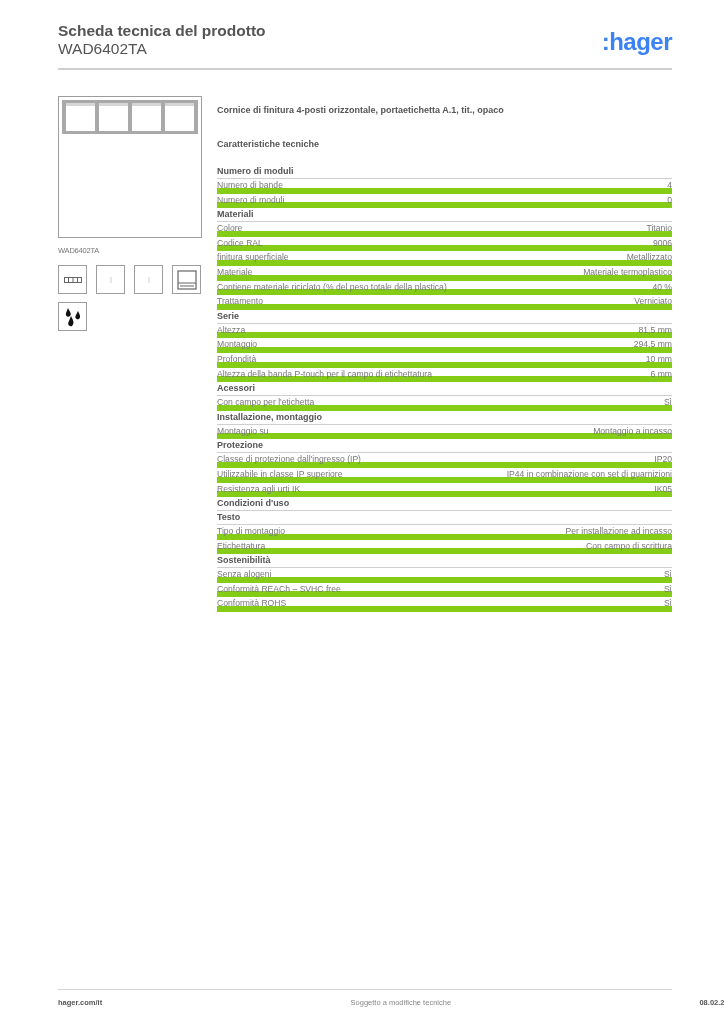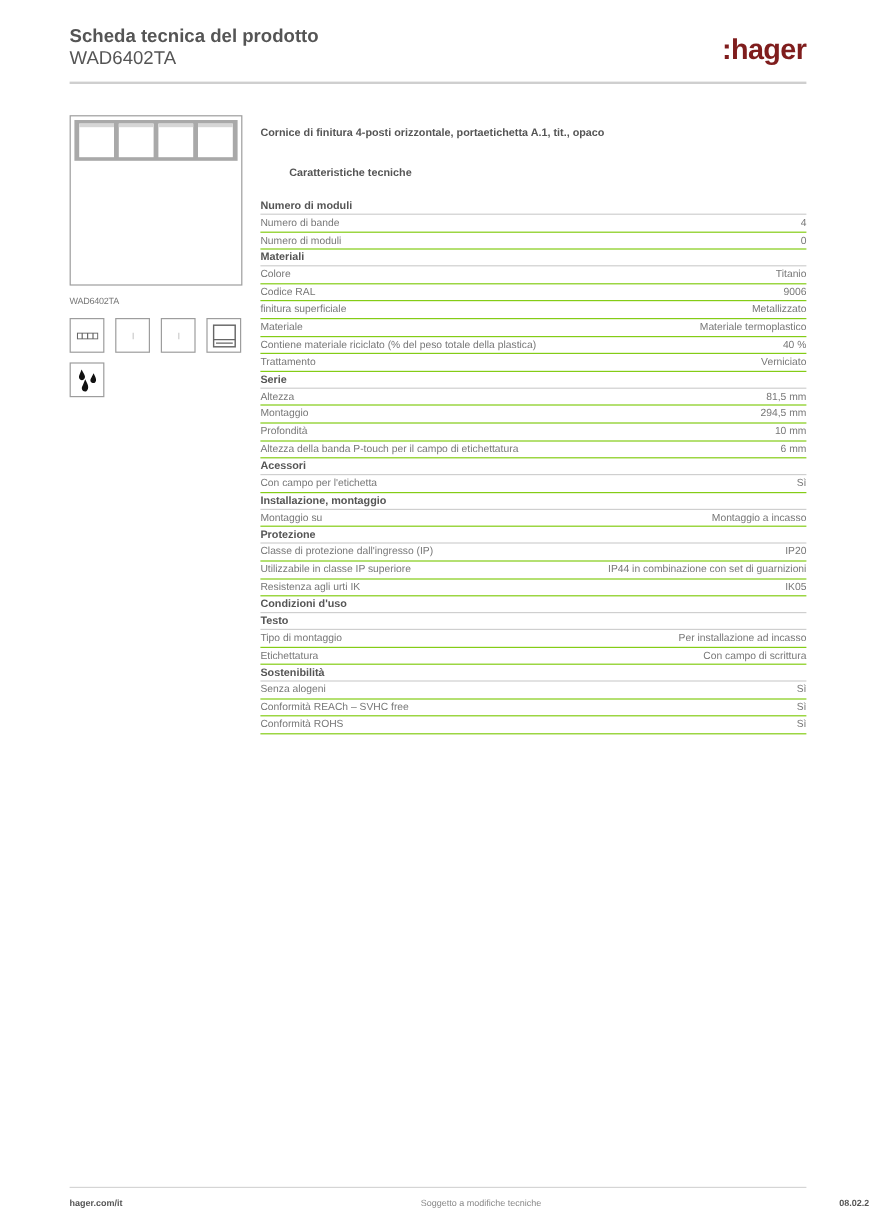--- a/index.html
+++ b/index.html
@@ -2,38 +2,38 @@
 <html><head>
   <meta charset="utf-8">
   <style>
     * { box-sizing: border-box; margin: 0; padding: 0; }
     html, body { width: 724px; height: 1024px; background: #ffffff; overflow: hidden; }
     body { font-family: "Liberation Sans", sans-serif; color: #555; position: relative; }
 
     .header { position: absolute; left: 58px; top: 22px; width: 614px; height: 48px; }
     .header-title { font-size: 15.5px; font-weight: bold; color: #555; line-height: 18px; }
     .header-subtitle { font-size: 15.5px; color: #555; line-height: 18px; }
-    .logo { position: absolute; right: 0; top: 6px; font-size: 24px; font-weight: bold; color: #7f1d1d; letter-spacing: -0.5px; }
+    .logo { position: absolute; right: 0; top: 6px; font-size: 24px; font-weight: bold; color: #3b82f6; letter-spacing: -0.5px; }
     .header-rule { position: absolute; left: 58px; top: 68px; width: 614px; height: 1.5px; background: #cfcfcf; }
 
     .left { position: absolute; left: 58px; top: 96px; width: 144px; }
     .product-image { width: 144px; height: 142px; border: 1px solid #9d9d9d; position: relative; background: #fff; }
     .frame { position: absolute; left: 3px; top: 3px; width: 136px; height: 34px; background: #a9a9a9; display: flex; justify-content: space-between; padding: 3px 4px; }
     .frame-slot { width: 29px; height: 28px; background: #fff; border-top: 3px solid #d6d6d6; }
     .image-caption { font-size: 7.5px; color: #777; margin-top: 8px; letter-spacing: -0.2px; }
     .icon-row { display: flex; gap: 9px; margin-top: 10px; }
     .icon-box { width: 29px; height: 29px; border: 1px solid #9d9d9d; display: flex; align-items: center; justify-content: center; background: #fff; }
     .icon-row2 { margin-top: 8px; }
 
     .main { position: absolute; left: 217px; top: 105px; width: 455px; }
     .product-desc { font-size: 9px; font-weight: bold; color: #555; height: 34px; }
-    .char-title { font-size: 9px; font-weight: bold; color: #555; height: 26px; margin-left: 24px; }
+    .char-title { font-size: 9px; font-weight: bold; color: #555; height: 26px; }
     .section { margin-bottom: 0; }
     .section-title { font-size: 9px; font-weight: bold; color: #555; height: 14px; line-height: 12px; border-bottom: 1.5px solid #cfcfcf; }
-    .row { display: flex; justify-content: space-between; font-size: 8.6px; color: #777; height: 14.6px; line-height: 13px; border-bottom: 1px solid #84cc16; }
+    .row { display: flex; justify-content: space-between; font-size: 8.6px; color: #777; height: 14.6px; line-height: 13px; border-bottom: 6px solid #84cc16; }
     .row .v { text-align: right; }
 
     .footer-rule { position: absolute; left: 58px; top: 989px; width: 614px; height: 1px; background: #d5d5d5; }
     .footer { position: absolute; left: 58px; top: 998px; width: 679px; font-size: 7.5px; display: flex; justify-content: space-between; }
     .footer-left { font-weight: bold; color: #555; }
     .footer-center { color: #888; }
     .footer-right { font-weight: bold; color: #555; }
   </style>
 </head>
 <body>

